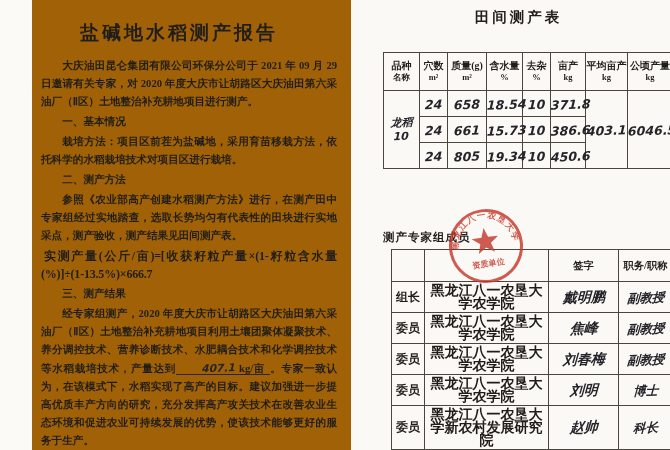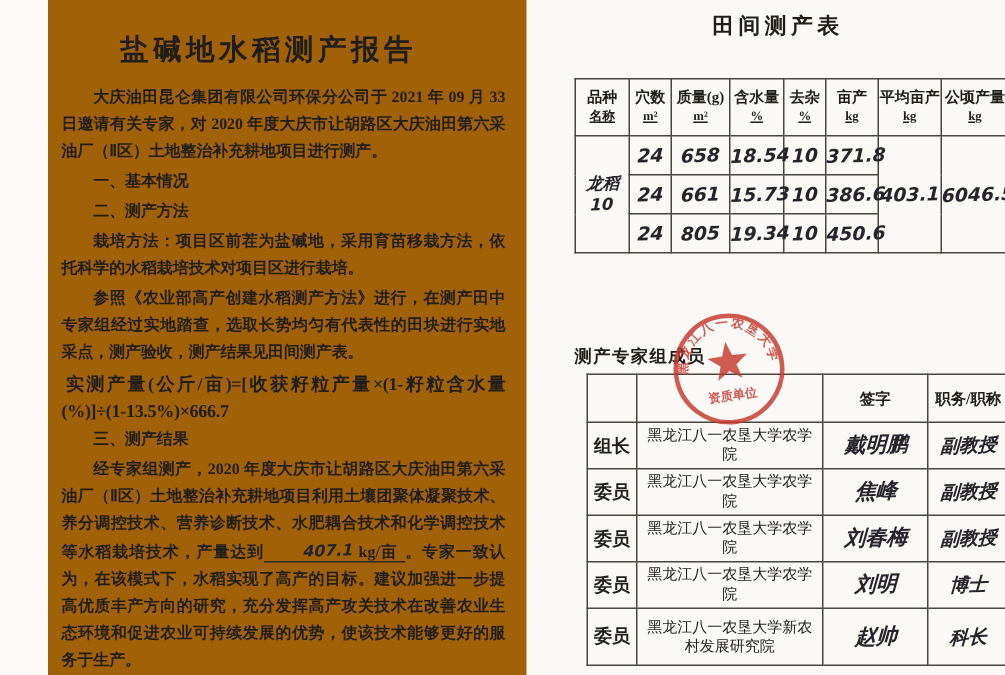--- a/index.html
+++ b/index.html
@@ -36,54 +36,54 @@
     font-size:14.5px;font-weight:700;text-align:center;
     letter-spacing:3px;margin:0;
   }
 
   table{border-collapse:collapse;table-layout:fixed;}
   td{border:1px solid #4a453f;text-align:center;vertical-align:middle;padding:0;}
 
   .ftable{margin:25px 0 0 32px;width:289px;}
   .ftable tr.head td{height:37px;}
   .thl{font-size:10px;font-weight:700;line-height:12px;}
-  .thu{font-size:8.5px;font-weight:700;line-height:11px;text-decoration:underline;}
+  .thu{font-size:8.5px;font-weight:700;line-height:11px;}
   .ftable tr.data td{height:25px;}
   .ftable .hw{font-size:12.5px;}
   .ftable .hw.small{font-size:11px;}
 
   .panel-label{margin:61px 17px 4px 32px;font-size:11.5px;font-weight:700;letter-spacing:1px;}
 
   .stable{margin-left:40px;width:281px;}
   .stable tr.head td{height:31px;font-size:10.3px;font-weight:700;}
   .stable td.role{font-size:12px;font-weight:700;}
-  .stable td.unit{font-size:10px;font-weight:400;line-height:13px;padding:2px 3px;}
+  .stable td.unit{font-size:14px;font-weight:700;line-height:13px;padding:2px 3px;}
   .stable .sig{font-size:14px;}
   .stable .ttl{font-size:12.5px;}
   .r1,.r2{height:28px;} .r3,.r4{height:30px;} .r5{height:38px;}
 
   .seal{
     position:absolute;left:92px;top:203px;width:86px;height:86px;
     opacity:0.83;transform:rotate(-8deg);pointer-events:none;
   }
 </style>
 </head>
 <body>
 
 <div class="page page-left">
   <h1 class="rtitle">盐碱地水稻测产报告</h1>
 
-  <p class="body">大庆油田昆仑集团有限公司环保分公司于 2021 年 09 月 33 日邀请有关专家，对 2020 年度大庆市让胡路区大庆油田第六采油厂（Ⅱ区）土地整治补充耕地项目进行测产。</p>
+  <p class="body">大庆油田昆仑集团有限公司环保分公司于 2021 年 09 月 29 日邀请有关专家，对 2020 年度大庆市让胡路区大庆油田第六采油厂（Ⅱ区）土地整治补充耕地项目进行测产。</p>
 
   <p class="body heading">一、基本情况</p>
 
 
+  <p class="body">栽培方法：项目区前茬为盐碱地，采用育苗移栽方法，依托科学的水稻栽培技术对项目区进行栽培。</p>
+
   <p class="body heading">二、测产方法</p>
-
-  <p class="body">栽培方法：项目区前茬为盐碱地，采用育苗移栽方法，依托科学的水稻栽培技术对项目区进行栽培。</p>
 
   <p class="body">参照《农业部高产创建水稻测产方法》进行，在测产田中专家组经过实地踏查，选取长势均匀有代表性的田块进行实地采点，测产验收，测产结果见田间测产表。</p>
 
   <p class="body formula">实测产量(公斤/亩)=[收获籽粒产量×(1-籽粒含水量(%)]÷(1-13.5%)×666.7</p>
 
   <p class="body heading">三、测产结果</p>
 
   <p class="body"><span>经专家组测产，2020 年度大庆市让胡路区大庆油田第六采油厂（Ⅱ区）土地整治补充耕地项目利用土壤团聚体凝聚技术、养分调控技术、营养诊断技术、水肥耦合技术和化学调控技术等水稻栽培技术，产量达到</span><span class="blank"><span class="hw">407.1</span> <span>kg/亩</span></span><span>。专家一致认为，在该模式下，水稻实现了高产的目标。建议加强进一步提高优质丰产方向的研究，充分发挥高产攻关技术在改善农业生态环境和促进农业可持续发展的优势，使该技术能够更好的服务于生产。</span></p>
 </div>
 

